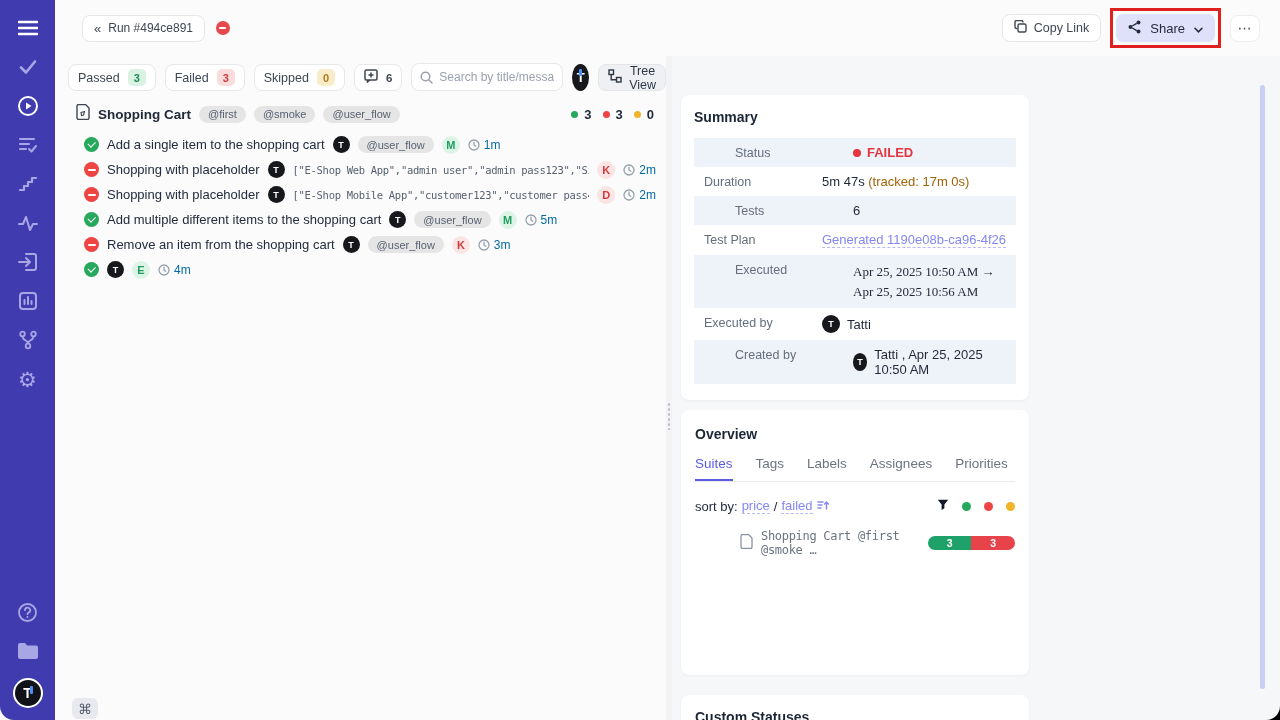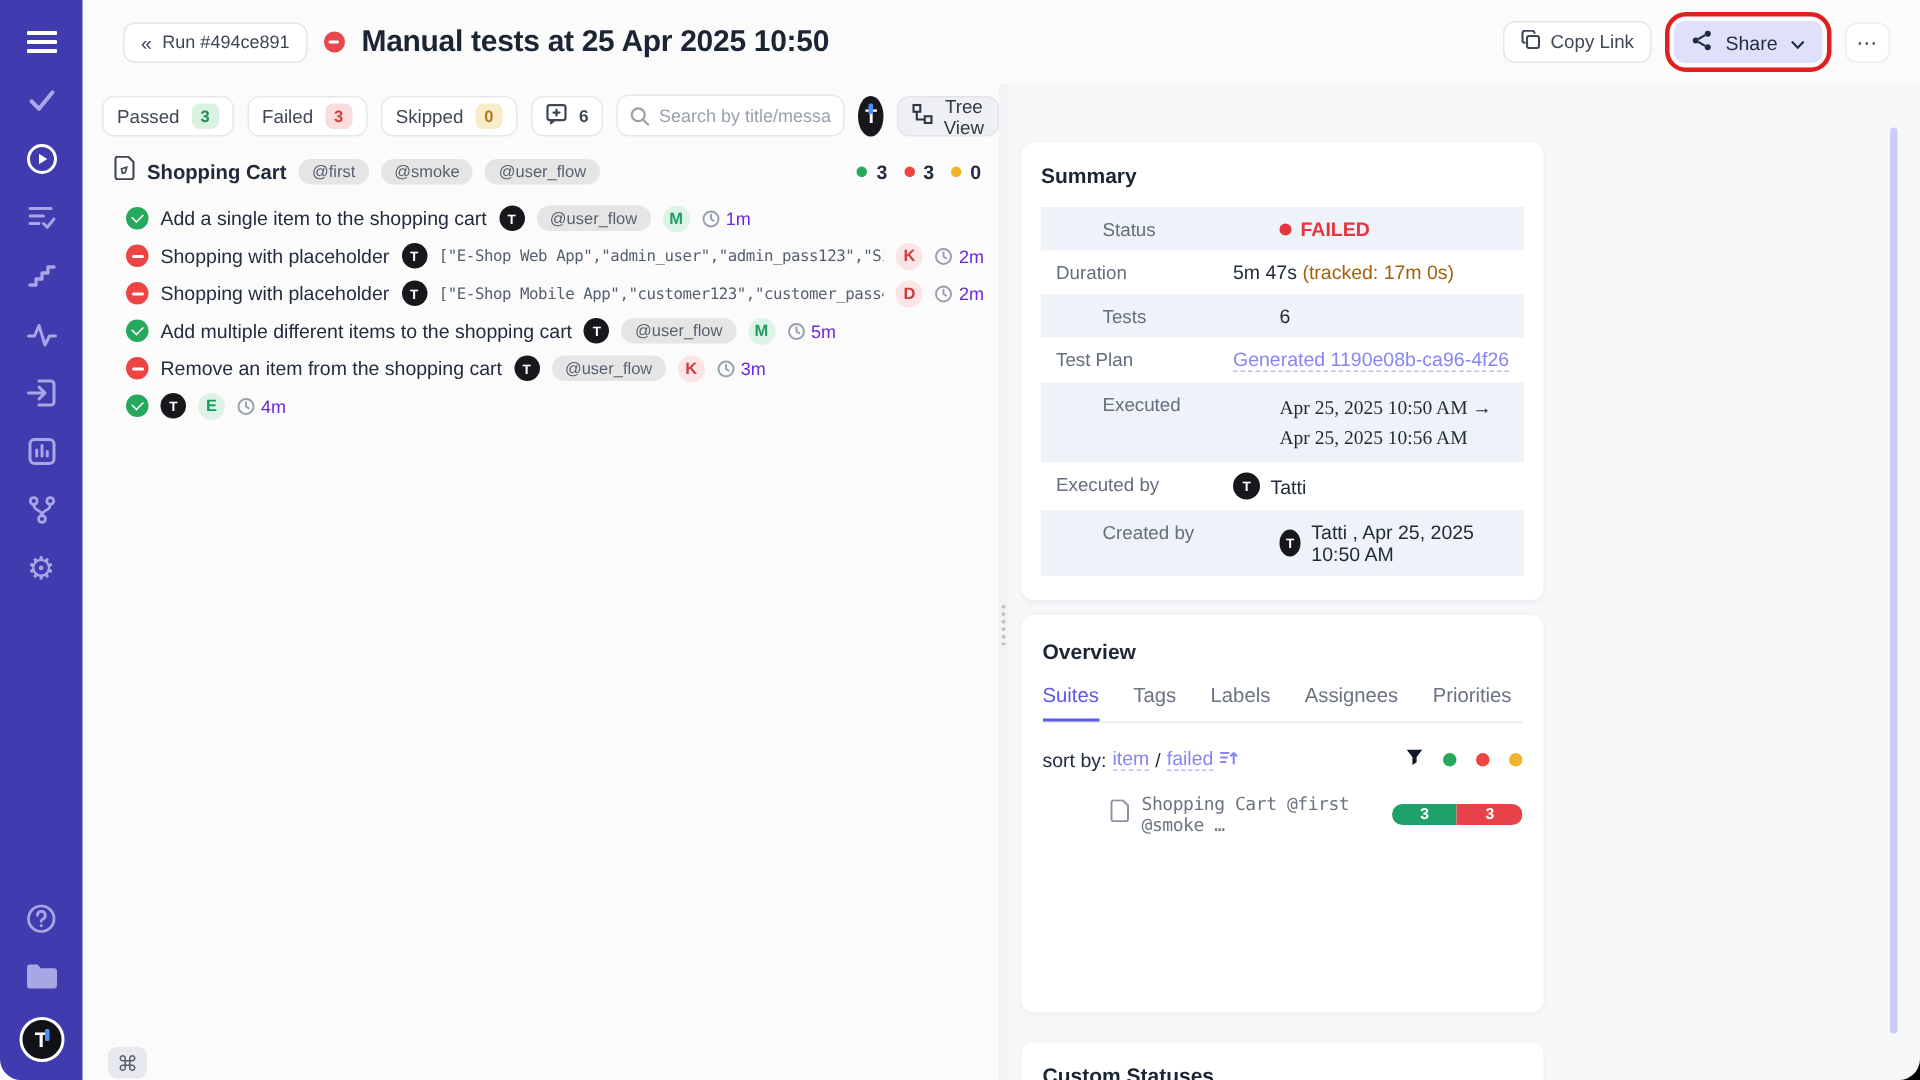--- a/index.html
+++ b/index.html
@@ -28,21 +28,21 @@
   .main-header { height:56px; display:flex; align-items:center; padding:0 20px 0 27px; gap:11px; background:#fbfbfc; }
   .back-btn { display:flex; align-items:center; gap:7px; height:27px; padding:0 11px; background:#fff;
               border:1px solid #e4e6ea; border-radius:8px; font-size:12px; color:#3f4754; cursor:pointer; font-family:inherit;}
   .back-chev { font-size:13px; color:#3f4754; }
   .fail-dot { width:14px; height:14px; border-radius:50%; background:#e5484d; position:relative; flex-shrink:0; }
   .fail-dot::after { content:""; position:absolute; left:3.5px; top:6px; width:7px; height:2px; background:#fff; border-radius:1px; }
   .page-title { font-size:20px; font-weight:700; color:#1c2534; letter-spacing:-0.2px; }
   .hdr-right { margin-left:auto; display:flex; align-items:center; gap:9px; }
   .copy-btn { display:flex; align-items:center; gap:7px; height:28px; padding:0 11px; background:#fff;
               border:1px solid #e4e6ea; border-radius:8px; font-size:12.5px; color:#3f4754; cursor:pointer; font-family:inherit;}
-  .share-annot { border:3px solid #e01f1f; border-radius:14px; padding:3px; }
+  .share-annot { border:3px solid #e01f1f; border-radius:0; padding:3px; }
   .share-btn { display:flex; align-items:center; gap:9px; height:28px; padding:0 12px; background:#dfe1fa;
                border:none; border-radius:7px; font-size:13px; color:#232c3d; cursor:pointer; font-family:inherit; font-weight:500;}
   .more-btn { width:30px; height:27px; background:#fff; border:1px solid #eceef1; border-radius:8px;
               color:#3f4754; font-size:14px; letter-spacing:1px; cursor:pointer; line-height:1; }
 
   .content { display:flex; height:664px; }
   .left-pane { width:611px; position:relative; background:#fbfbfc; }
 
   
   .filter-bar { display:flex; align-items:flex-end; gap:9px; padding:7px 0 0 13px; }
@@ -82,21 +82,21 @@
                     border-left:1.8px solid #fff; border-bottom:1.8px solid #fff; transform:rotate(-45deg); }
   .st-fail { background:#ef4444; }
   .st-fail::after { content:""; position:absolute; left:3.5px; top:6.5px; width:8px; height:2px; background:#fff; border-radius:1px;}
   .t-title { font-size:13px; color:#232c3d; white-space:nowrap; }
   .mini-avatar { width:17px; height:17px; border-radius:50%; background:#17181c; color:#fff; font-size:9px;
                  font-weight:bold; display:flex; align-items:center; justify-content:center; flex-shrink:0;}
   .lbadge { width:18px; height:18px; border-radius:50%; font-size:11px; font-weight:700;
             display:flex; align-items:center; justify-content:center; flex-shrink:0;}
   .lb-g { background:#ddf3e6; color:#1f9d61; }
   .lb-r { background:#fbe4e4; color:#d03c3c; }
-  .dur { display:flex; align-items:center; gap:4px; font-size:12px; color:#6d28d9; }
+  .dur { display:flex; align-items:center; gap:4px; font-size:12px; color:#0369a1; }
   .code-txt { font-family:"DejaVu Sans Mono", monospace; font-size:10.5px; color:#565f6e;
               letter-spacing:-0.3px; white-space:nowrap; overflow:hidden; max-width:306px; }
 
   .cmd-btn { position:absolute; left:17px; bottom:1px; width:26px; height:21px; background:#e7e9ee;
              border:none; border-radius:6px; color:#565f6e; font-size:14px; cursor:pointer; line-height:1;}
 
   
   .resizer { width:6px; background:#f3f3f6; position:relative; cursor:col-resize; }
   .grip { position:absolute; top:346px; left:1px; width:4px; height:28px;
           background-image:radial-gradient(circle, #b6bac6 1px, transparent 1.3px); background-size:4px 5px; }
@@ -223,21 +223,20 @@
   </aside>
 
   <div class="main">
 
     <div class="main-header">
       <button class="back-btn">
         <span class="back-chev">«</span>
         <span>Run #494ce891</span>
       </button>
       <span class="fail-dot"></span>
-      <h1 class="page-title">Manual tests at 25 Apr 2025 10:50</h1>
       <div class="hdr-right">
         <button class="copy-btn">
           <span><svg width="13" height="13" viewBox="0 0 13 13" fill="none">
                 <rect x="4" y="4" width="8" height="8" rx="1.5" stroke="#3f4754" stroke-width="1.4"></rect>
                 <path d="M9 2.5V2a1.5 1.5 0 0 0-1.5-1.5h-5A1.5 1.5 0 0 0 1 2v5A1.5 1.5 0 0 0 2.5 8.5H3" stroke="#3f4754" stroke-width="1.4"></path>
               </svg></span>
           <span>Copy Link</span>
         </button>
         <span class="share-annot">
           <button class="share-btn">
@@ -474,21 +473,21 @@
           <div class="card-title">Overview</div>
           <div class="tabs">
             <span class="tab active">Suites</span>
             <span class="tab">Tags</span>
             <span class="tab">Labels</span>
             <span class="tab">Assignees</span>
             <span class="tab">Priorities</span>
           </div>
           <div class="sort-row">
             <span>sort by:</span>
-            <span class="sort-link">item</span>
+            <span class="sort-link">price</span>
             <span>/</span>
             <span class="sort-link">failed</span>
             <span><svg width="12" height="12" viewBox="0 0 12 12" fill="none">
                   <path d="M1 3h5M1 6h4M1 9h3" stroke="#8486f2" stroke-width="1.4" stroke-linecap="round"></path>
                   <path d="M9.5 10V3M7.6 4.9 9.5 3l1.9 1.9" stroke="#8486f2" stroke-width="1.4" stroke-linecap="round" stroke-linejoin="round"></path>
                 </svg></span>
             <span class="sort-right">
               <span><svg width="12" height="12" viewBox="0 0 12 12">
                     <path d="M.8.8h10.4L7.4 5.6v3.6L4.6 11V5.6z" fill="#111827"></path>
                   </svg></span>

